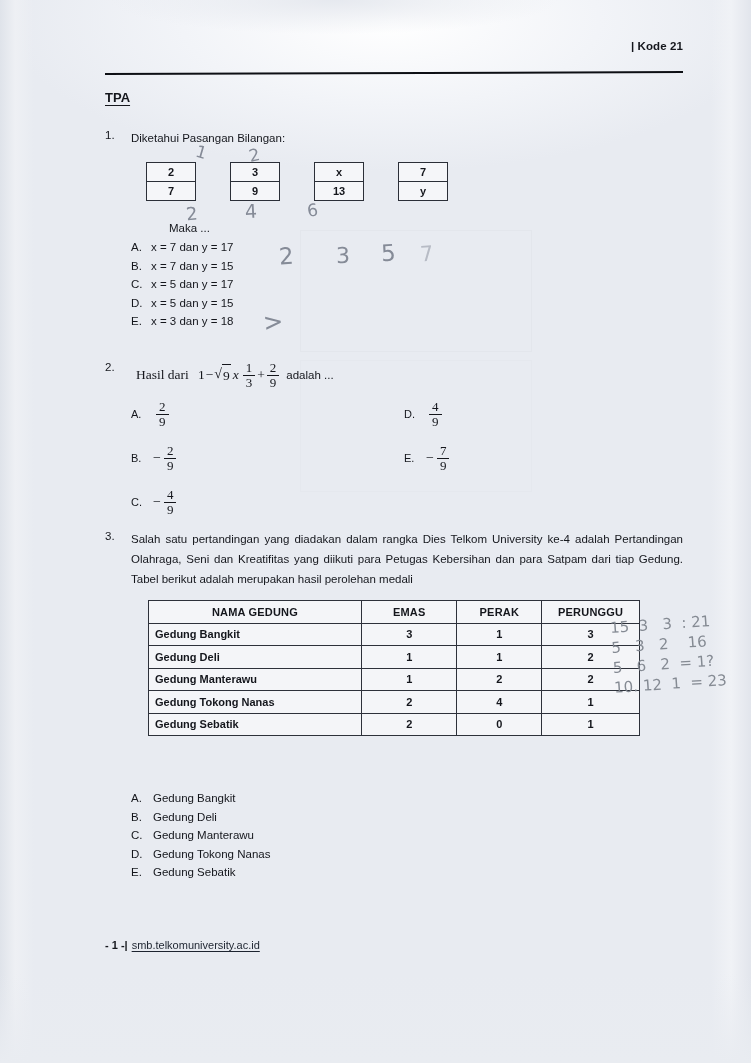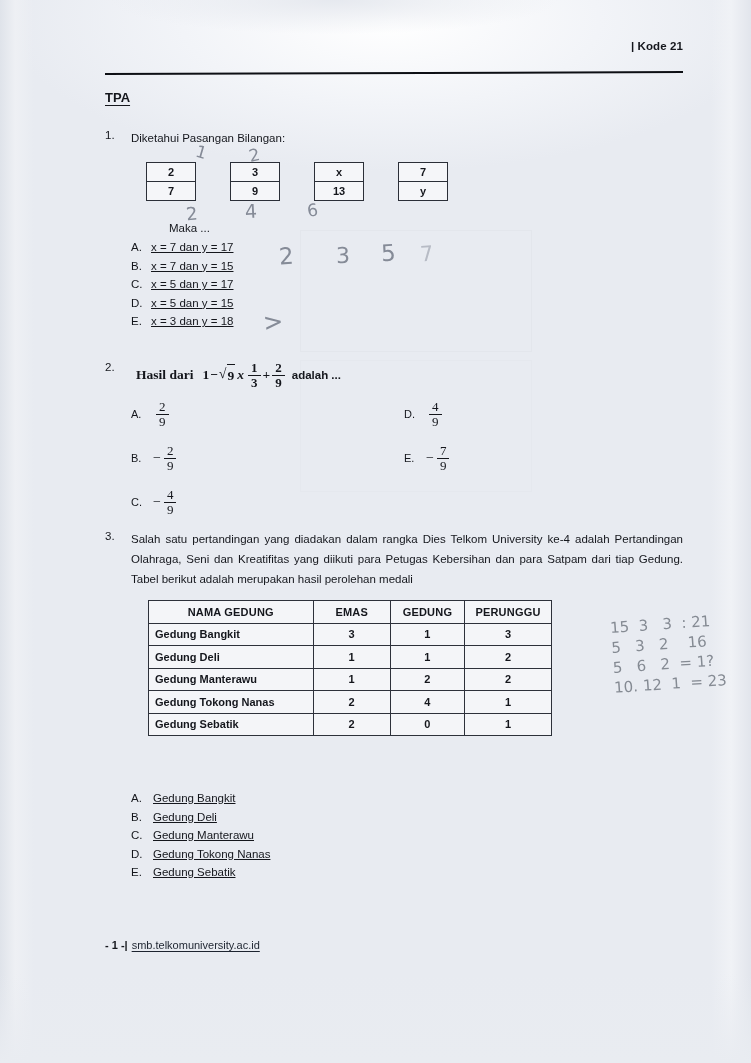--- a/index.html
+++ b/index.html
@@ -150,21 +150,21 @@
   }
   .opt {
     display: flex;
     align-items: baseline;
     height: 18.6px;
   }
   .opt-letter {
     width: 20px;
     flex: 0 0 20px;
   }
-  .opt-text { white-space: nowrap; text-decoration: underline; }
+  .opt-text { white-space: nowrap; }
 
   .opts-q3 .opt { height: 18.5px; }
   .opts-q3 .opt-letter { width: 22px; flex: 0 0 22px; }
 
   
   .mathline {
     display: inline-flex;
     align-items: center;
     font-family: "Liberation Serif", serif;
     font-size: 13.5px;
@@ -210,21 +210,21 @@
     font-family: "Liberation Sans", sans-serif;
     font-size: 11px;
   }
   .neg { margin-right: 1px; font-size: 14px; }
 
   
   .mtable {
     position: absolute;
     left: 148px;
     top: 600px;
-    width: 404px;
+    width: 492px;
     border-collapse: collapse;
     font-size: 11px;
     background: rgba(255,255,255,.5);
   }
   .mtable td, .mtable th {
     border: 1.15px solid #2d313a;
     height: 21.5px;
     padding: 0 6px;
     font-weight: bold;
   }
@@ -339,21 +339,21 @@
       <span class="opt-text">x = 5 dan y = 15</span>
     </div>
     <div class="opt">
       <span class="opt-letter">E.</span>
       <span class="opt-text">x = 3 dan y = 18</span>
     </div>
   </div>
 
   <div class="q" style="top:361px;">
     <div class="q-num">2.</div>
-    <div class="q-body" style="margin-left:31px;font-weight:bold;">
+    <div class="q-body" style="margin-left:31px;">
       <span class="mathline">
         <span>Hasil dari</span>
         <span style="display:inline-block;width:9px;"></span>
         <span>1</span>
         <span style="padding:0 1px;">−</span>
         <span class="sqrt">
           <span class="radical">√</span>
           <span class="rad-body">9</span>
         </span>
         <span class="italic-var" style="padding:0 2px;">x</span>
@@ -427,21 +427,21 @@
     <colgroup>
       <col class="col-name">
         <col class="col-emas">
         <col class="col-perak">
         <col class="col-per">
     </colgroup>
     <thead>
       <tr>
         <th>NAMA GEDUNG</th>
         <th>EMAS</th>
-        <th>GEDUNG</th>
+        <th>PERAK</th>
         <th>PERUNGGU</th>
       </tr>
     </thead>
     <tbody>
       <tr>
         <td class="name">Gedung Bangkit</td>
         <td class="num">3</td>
         <td class="num">1</td>
         <td class="num">3</td>
       </tr>

